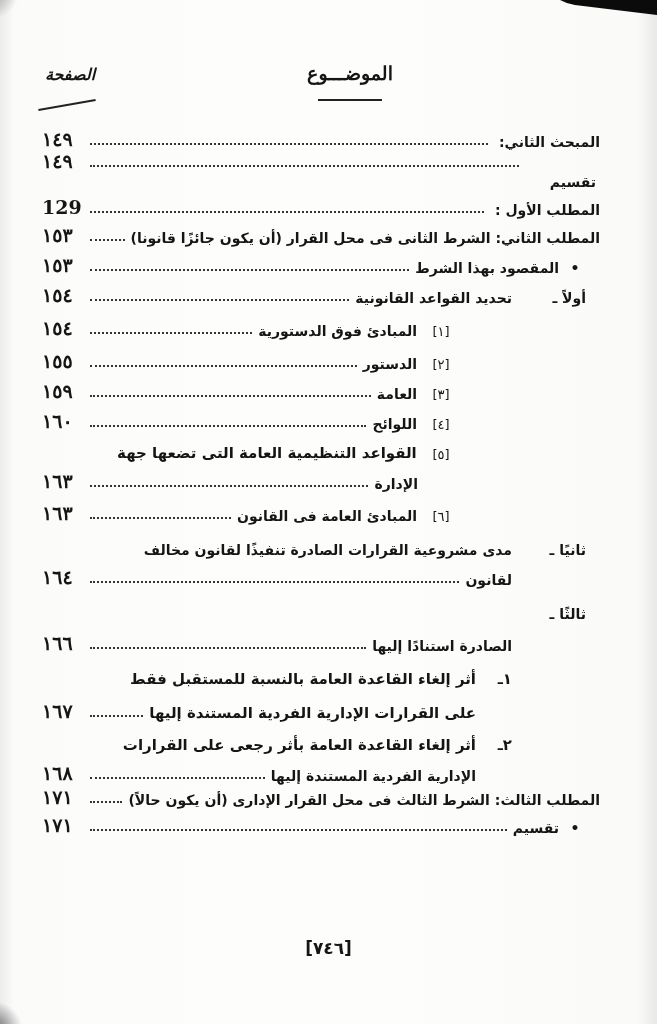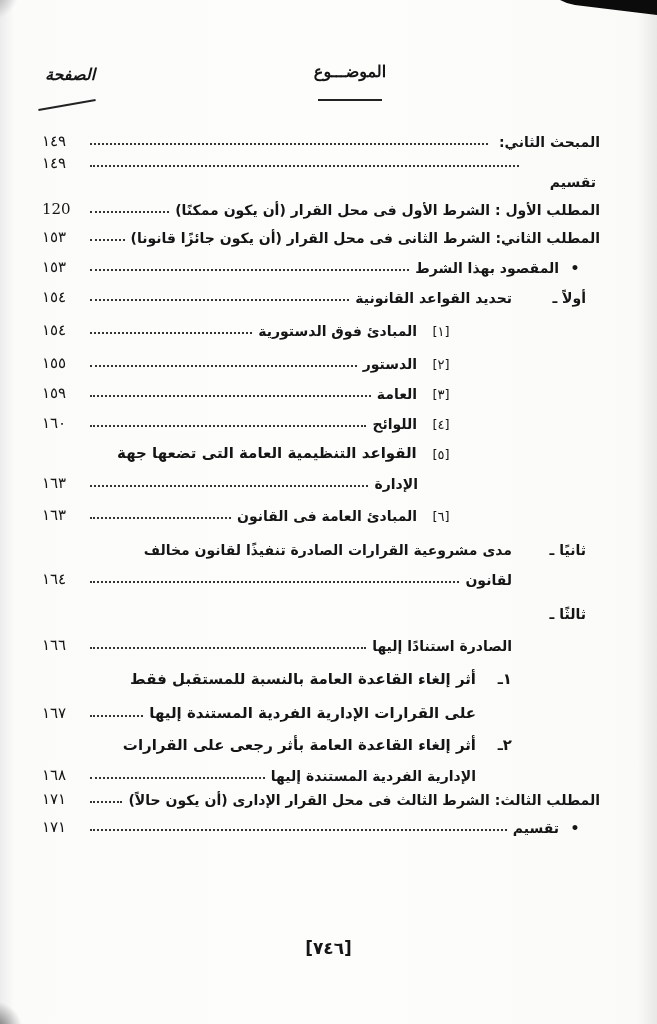--- a/index.html
+++ b/index.html
@@ -23,21 +23,21 @@
   }
   .corner-shadow-bl {
     position:absolute; left:-6px; bottom:-6px; width:30px; height:28px;
     background:radial-gradient(circle at 0 100%,#666,transparent 70%);
   }
   .header {
     position:absolute; top:62px; left:30px; right:50px; height:50px;
   }
   .hdr-topic {
     position:absolute; left:255px; top:0; width:130px; text-align:center;
-    font-family:"DejaVu Serif", serif; font-weight:bold; font-size:16px;
+    font-family:"DejaVu Serif", serif; font-weight:bold; font-size:19px;
   }
   .hdr-topic-line {
     position:absolute; left:288px; top:37px; width:64px; height:2px; background:#222;
   }
   .hdr-page {
     position:absolute; left:0; top:3px; width:80px; text-align:center;
     font-family:Liberation Serif, serif; font-weight:bold; font-size:16px; font-style:italic;
   }
   .hdr-page-line {
     position:absolute; left:8px; top:42px; width:58px; height:2px; background:#222;
@@ -49,21 +49,21 @@
     font-family:"DejaVu Sans", sans-serif; font-weight:bold; font-size:14px;
   }
   .row {
     position:relative; display:flex; align-items:flex-end; direction:rtl;
   }
   .lbl { white-space:nowrap; flex:0 0 auto; }
   .leader {
     flex:1 1 auto; border-bottom:2px dotted #333; margin:0 6px 5px 6px; height:0;
   }
   .pg {
-    flex:0 0 42px; text-align:left; font-family:"DejaVu Serif", serif; font-size:15px; font-weight:normal;
+    flex:0 0 42px; text-align:left; font-family:"DejaVu Serif", serif; font-size:19px; font-weight:bold;
   }
   .num {
     display:inline-block; width:38px; text-align:center; font-weight:normal; font-size:13px;
   }
   .bullet { display:inline-block; width:22px; text-align:center; font-size:14px; }
   .footer {
     position:absolute; top:938px; left:0; width:657px; text-align:center;
     font-family:"DejaVu Sans", sans-serif; font-weight:bold; font-size:17px; letter-spacing:1px;
   }
 </style>
@@ -93,23 +93,22 @@
     <div class="row" style="height:22px; margin-right:75px">
       <span class="leader"></span>
       <span class="pg">١٤٩</span>
     </div>
     <div class="row" style="height:18px; padding-right:4px">
       <span class="lbl">تقسيم</span>
     </div>
 
     <div class="row" style="height:28px">
       <span class="lbl">المطلب الأول :</span>&nbsp;
-      <span class="lbl">الشرط الأول فى محل القرار (أن يكون ممكنًا)</span>
-      <span class="leader"></span>
-      <span class="pg">120</span>
+      <span class="leader"></span>
+      <span class="pg">129</span>
     </div>
 
     <div class="row" style="height:28px">
       <span class="lbl">المطلب الثاني:</span>&nbsp;
       <span class="lbl">الشرط الثانى فى محل القرار (أن يكون جائزًا قانونا)</span>
       <span class="leader"></span>
       <span class="pg">١٥٣</span>
     </div>
 
     <div class="row" style="height:30px; padding-right:14px">

